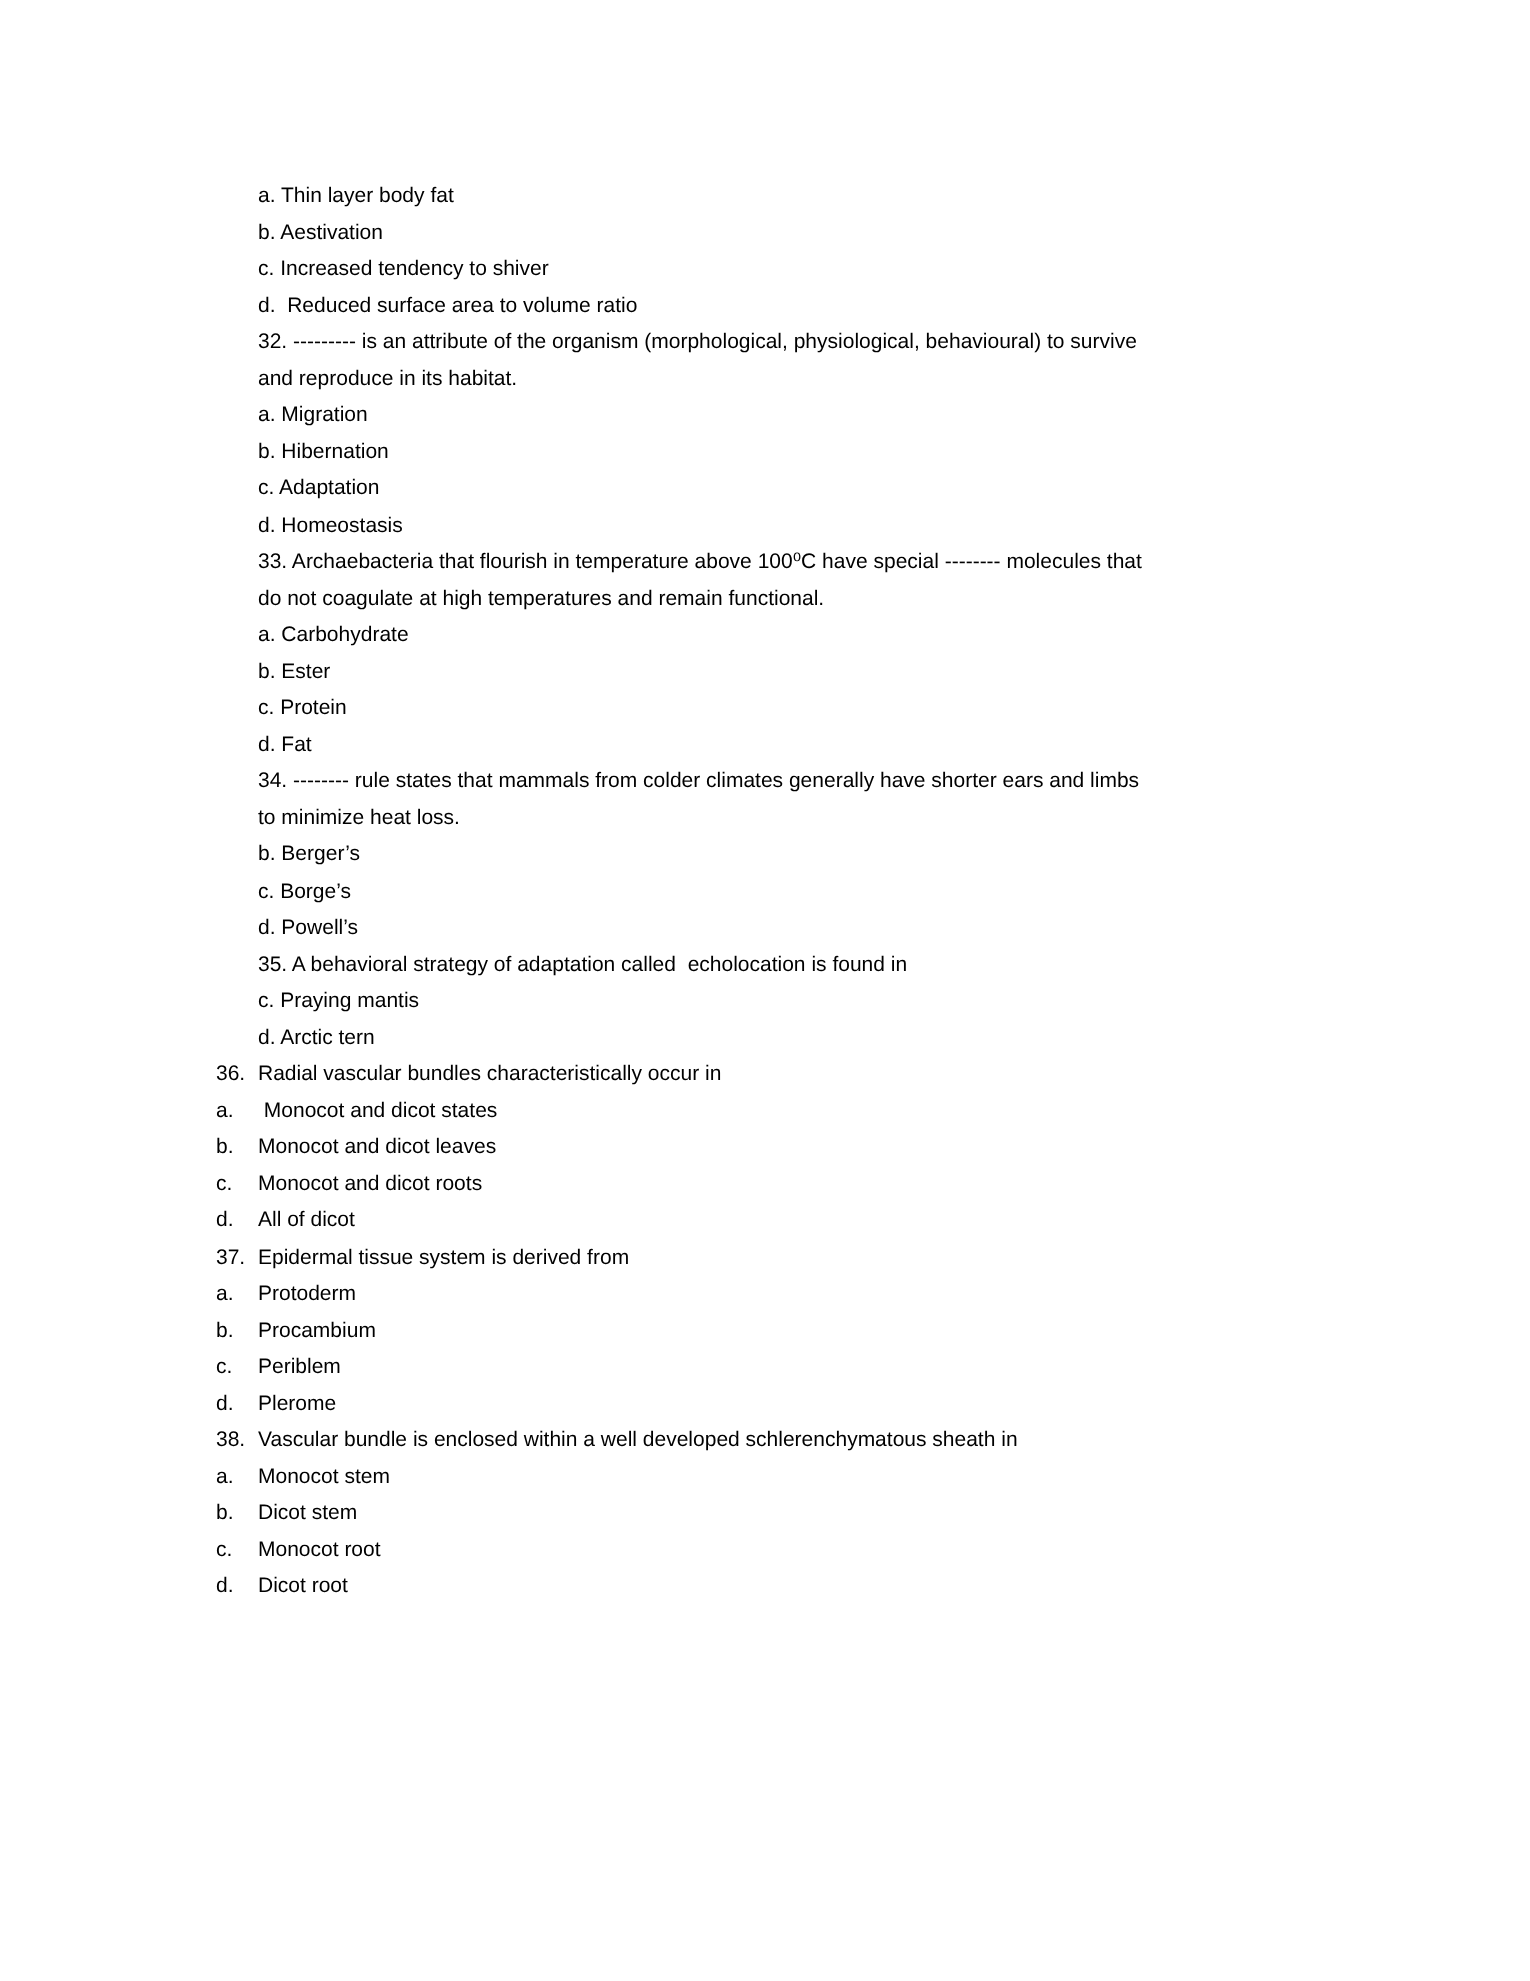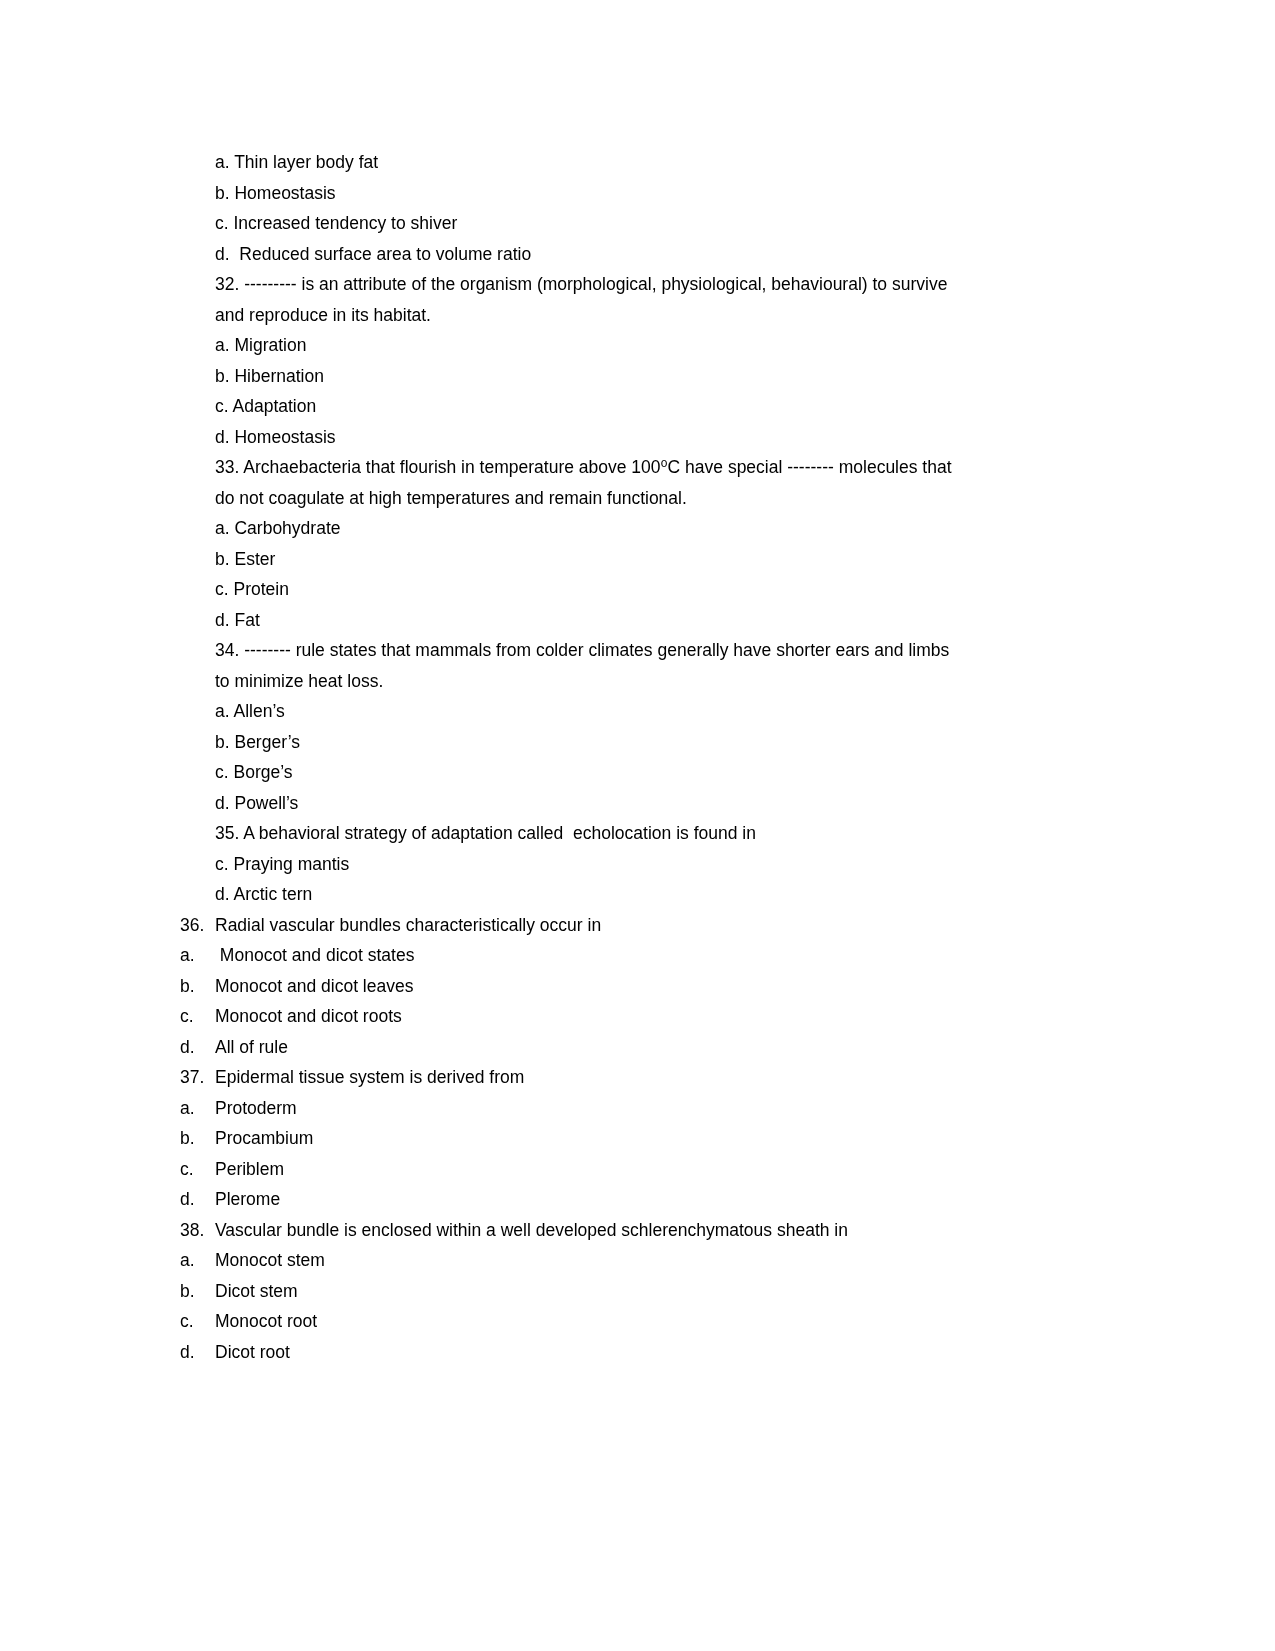--- a/index.html
+++ b/index.html
@@ -37,49 +37,48 @@
   .line .text {
     white-space: pre;
   }
 </style>
 </head>
 <body>
 
 <div class="page">
   <div class="content">
       <div class="line plain"><span class="text">a. Thin layer body fat</span></div>
-      <div class="line plain"><span class="text">b. Homeostasis</span></div>
+      <div class="line plain"><span class="text">b. Aestivation</span></div>
       <div class="line plain"><span class="text">c. Increased tendency to shiver</span></div>
       <div class="line plain"><span class="text">d.  Reduced surface area to volume ratio</span></div>
       <div class="line plain"><span class="text">32. --------- is an attribute of the organism (morphological, physiological, behavioural) to survive</span></div>
       <div class="line plain"><span class="text">and reproduce in its habitat.</span></div>
       <div class="line plain"><span class="text">a. Migration</span></div>
       <div class="line plain"><span class="text">b. Hibernation</span></div>
       <div class="line plain"><span class="text">c. Adaptation</span></div>
       <div class="line plain"><span class="text">d. Homeostasis</span></div>
       <div class="line plain"><span class="text">33. Archaebacteria that flourish in temperature above 100⁰C have special -------- molecules that</span></div>
       <div class="line plain"><span class="text">do not coagulate at high temperatures and remain functional.</span></div>
       <div class="line plain"><span class="text">a. Carbohydrate</span></div>
       <div class="line plain"><span class="text">b. Ester</span></div>
       <div class="line plain"><span class="text">c. Protein</span></div>
       <div class="line plain"><span class="text">d. Fat</span></div>
       <div class="line plain"><span class="text">34. -------- rule states that mammals from colder climates generally have shorter ears and limbs</span></div>
       <div class="line plain"><span class="text">to minimize heat loss.</span></div>
-      <div class="line plain"><span class="text">a. Allen’s</span></div>
       <div class="line plain"><span class="text">b. Berger’s</span></div>
       <div class="line plain"><span class="text">c. Borge’s</span></div>
       <div class="line plain"><span class="text">d. Powell’s</span></div>
       <div class="line plain"><span class="text">35. A behavioral strategy of adaptation called  echolocation is found in</span></div>
       <div class="line plain"><span class="text">c. Praying mantis</span></div>
       <div class="line plain"><span class="text">d. Arctic tern</span></div>
       <div class="line list"><span class="marker">36.</span><span class="text">Radial vascular bundles characteristically occur in</span></div>
       <div class="line list"><span class="marker">a.</span><span class="text"> Monocot and dicot states</span></div>
       <div class="line list"><span class="marker">b.</span><span class="text">Monocot and dicot leaves</span></div>
       <div class="line list"><span class="marker">c.</span><span class="text">Monocot and dicot roots</span></div>
-      <div class="line list"><span class="marker">d.</span><span class="text">All of rule</span></div>
+      <div class="line list"><span class="marker">d.</span><span class="text">All of dicot</span></div>
       <div class="line list"><span class="marker">37.</span><span class="text">Epidermal tissue system is derived from</span></div>
       <div class="line list"><span class="marker">a.</span><span class="text">Protoderm</span></div>
       <div class="line list"><span class="marker">b.</span><span class="text">Procambium</span></div>
       <div class="line list"><span class="marker">c.</span><span class="text">Periblem</span></div>
       <div class="line list"><span class="marker">d.</span><span class="text">Plerome</span></div>
       <div class="line list"><span class="marker">38.</span><span class="text">Vascular bundle is enclosed within a well developed schlerenchymatous sheath in</span></div>
       <div class="line list"><span class="marker">a.</span><span class="text">Monocot stem</span></div>
       <div class="line list"><span class="marker">b.</span><span class="text">Dicot stem</span></div>
       <div class="line list"><span class="marker">c.</span><span class="text">Monocot root</span></div>
       <div class="line list"><span class="marker">d.</span><span class="text">Dicot root</span></div>

